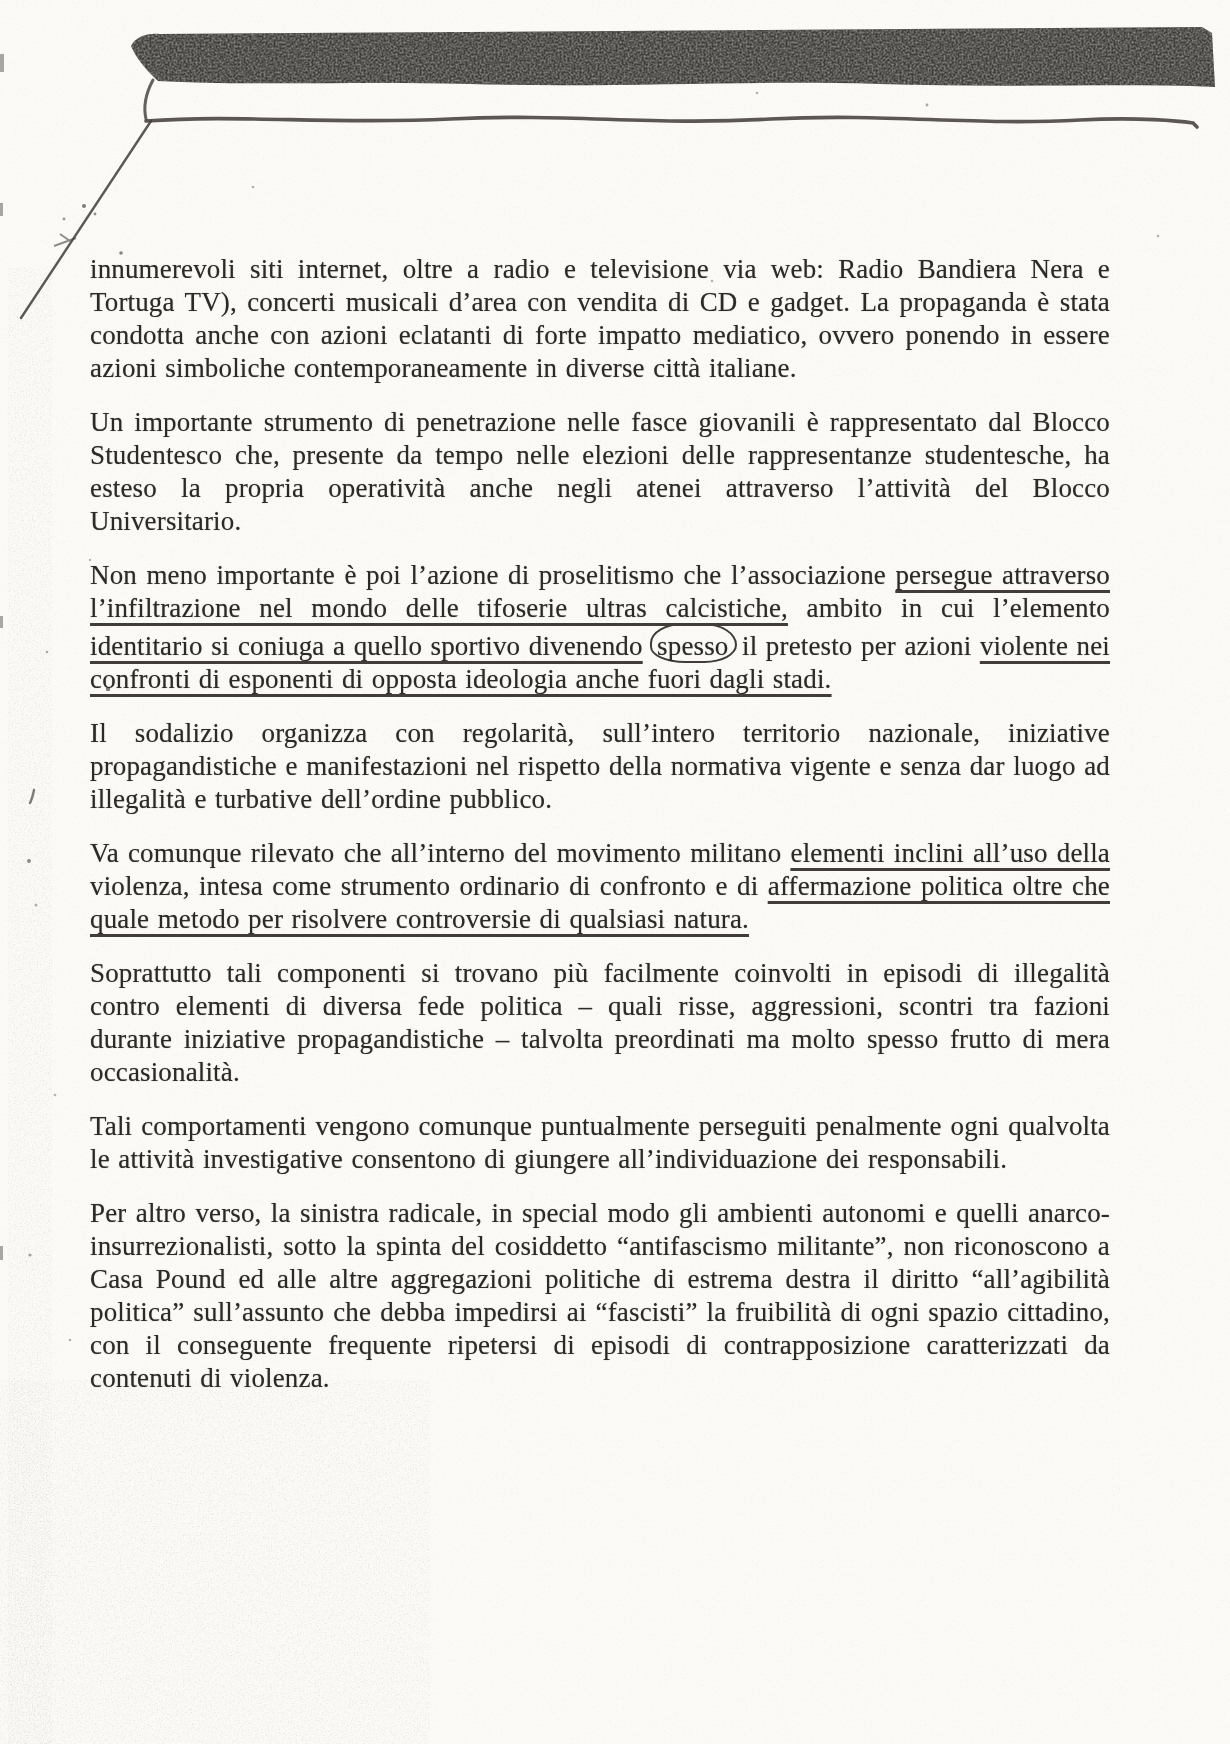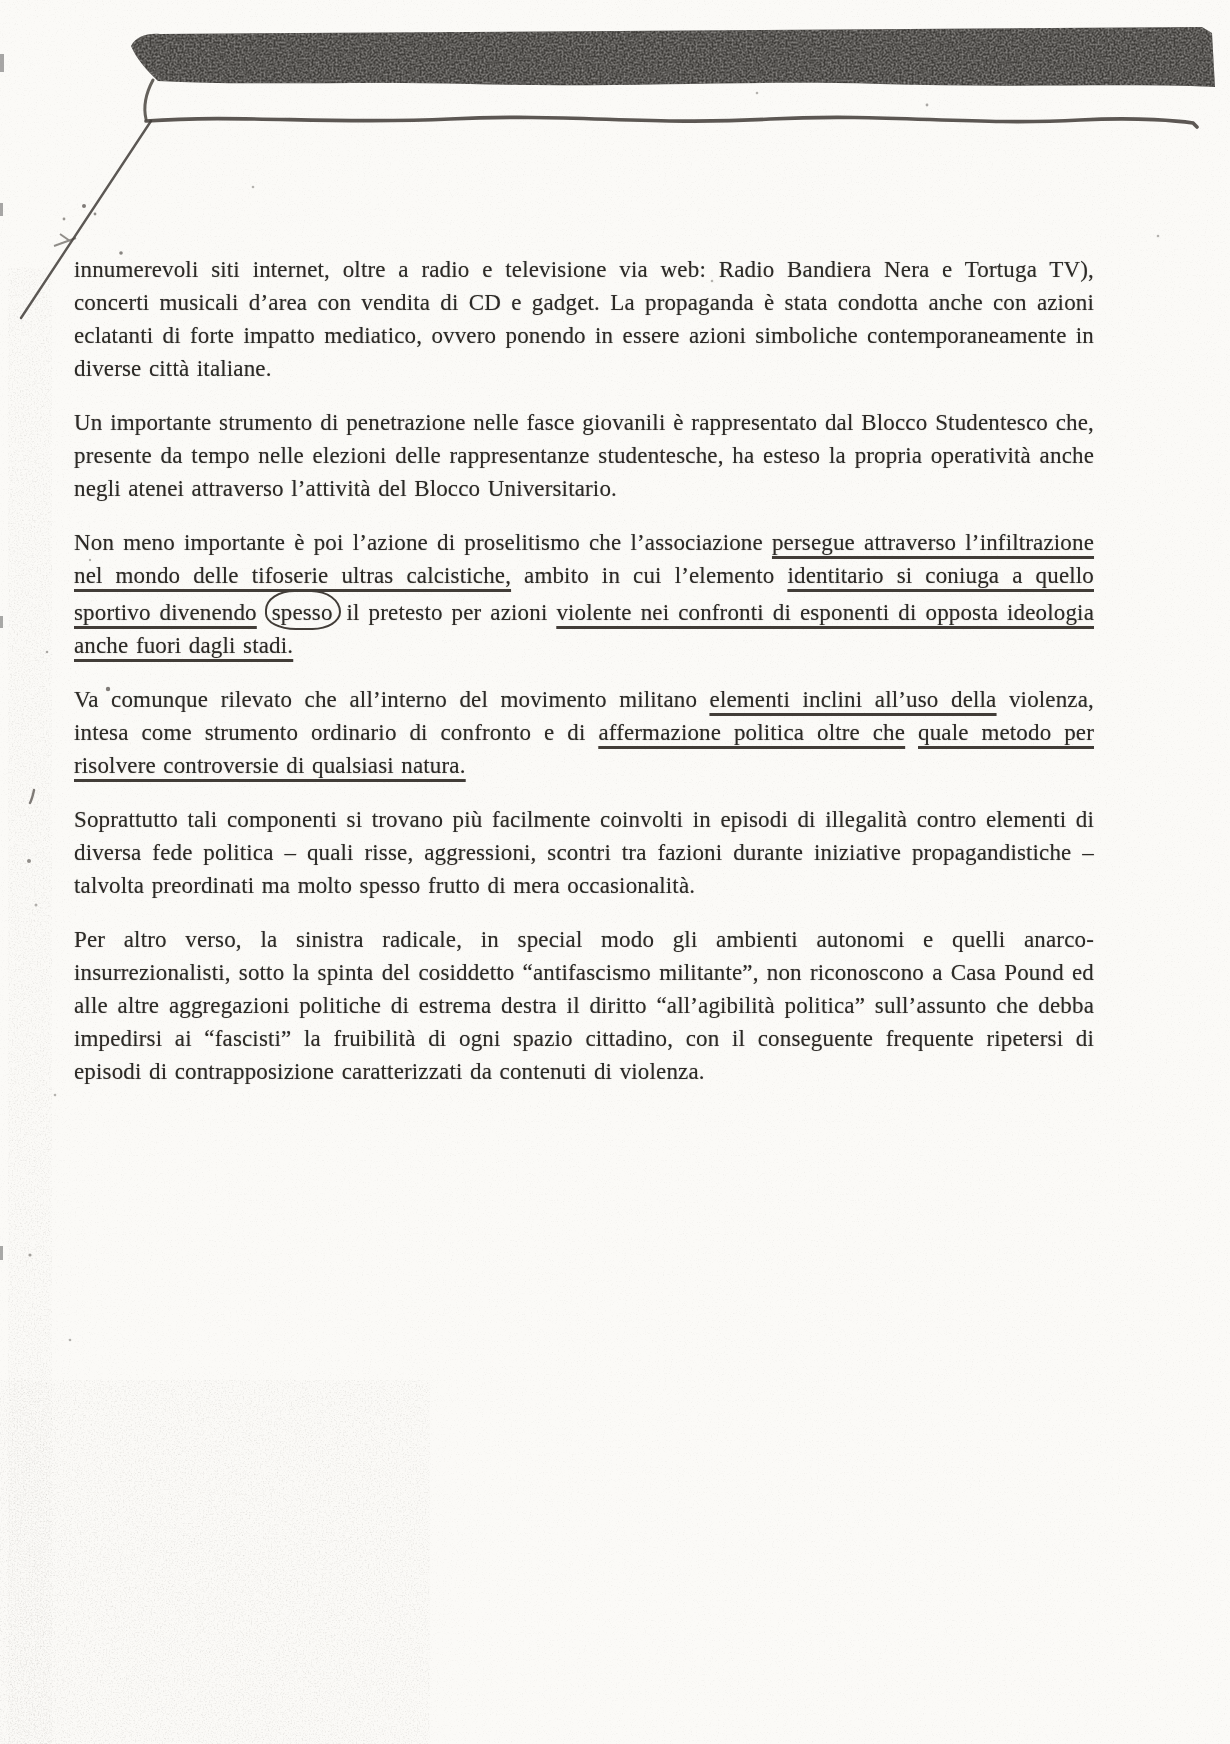--- a/index.html
+++ b/index.html
@@ -18,23 +18,23 @@
   .page{
     position:relative;
     width:1230px;height:1744px;
     background:var(--paper);
   }
   .artifact-layer{
     position:absolute;left:0;top:0;z-index:1;
     pointer-events:none;
   }
   .doc{
-    position:absolute;left:74px;top:253px;width:1020px;z-index:2;
+    position:absolute;left:90px;top:253px;width:1020px;z-index:2;
     color:var(--ink);
-    font-size:23px;line-height:33px;
+    font-size:27px;line-height:33px;
     text-align:justify;
     letter-spacing:.15px;
     word-spacing:1.6px;
     text-shadow:0 0 1px rgba(45,41,37,.45);
   }
   .para{margin:0 0 21px 0;}
   .seg-underline{
     text-decoration:underline;
     text-decoration-color:var(--pen);
     text-decoration-thickness:2.8px;
@@ -125,17 +125,19 @@
       <rect x="0" y="203" width="3" height="13"></rect>
       <rect x="0" y="616" width="3" height="12"></rect>
       <rect x="0" y="1246" width="3" height="14"></rect>
     </g>
   </svg>
 
   <main class="doc">
     <p class="para"><span>innumerevoli siti internet, oltre a radio e televisione via web: Radio Bandiera Nera e Tortuga TV), concerti musicali d’area con vendita di CD e gadget. La propaganda è stata condotta anche con azioni eclatanti di forte impatto mediatico, ovvero ponendo in essere azioni simboliche contemporaneamente in diverse città italiane.</span></p>
     <p class="para"><span>Un importante strumento di penetrazione nelle fasce giovanili è rappresentato dal Blocco Studentesco che, presente da tempo nelle elezioni delle rappresentanze studentesche, ha esteso la propria operatività anche negli atenei attraverso l’attività del Blocco Universitario.</span></p>
     <p class="para"><span>Non meno importante è poi l’azione di proselitismo che l’associazione </span><span class="seg-underline">persegue attraverso l’infiltrazione nel mondo delle tifoserie ultras calcistiche,</span><span> ambito in cui l’elemento </span><span class="seg-underline">identitario si coniuga a quello sportivo divenendo</span><span> </span><span class="seg-circle">spesso</span><span> il pretesto per azioni </span><span class="seg-underline">violente nei confronti di esponenti di opposta ideologia anche fuori dagli stadi.</span></p>
+    <p class="para"><span>Il sodalizio organizza con regolarità, sull’intero territorio nazionale, iniziative propagandistiche e manifestazioni nel rispetto della normativa vigente e senza dar luogo ad illegalità e turbative dell’ordine pubblico.</span></p>
     <p class="para"><span>Va comunque rilevato che all’interno del movimento militano </span><span class="seg-underline">elementi inclini all’uso della</span><span> violenza, intesa come strumento ordinario di confronto e di </span><span class="seg-underline">affermazione politica oltre che</span><span> </span><span class="seg-underline">quale metodo per risolvere controversie di qualsiasi natura.</span></p>
     <p class="para"><span>Soprattutto tali componenti si trovano più facilmente coinvolti in episodi di illegalità contro elementi di diversa fede politica – quali risse, aggressioni, scontri tra fazioni durante iniziative propagandistiche – talvolta preordinati ma molto spesso frutto di mera occasionalità.</span></p>
+    <p class="para"><span>Tali comportamenti vengono comunque puntualmente perseguiti penalmente ogni qualvolta le attività investigative consentono di giungere all’individuazione dei responsabili.</span></p>
     <p class="para"><span>Per altro verso, la sinistra radicale, in special modo gli ambienti autonomi e quelli anarco-insurrezionalisti, sotto la spinta del cosiddetto “antifascismo militante”, non riconoscono a Casa Pound ed alle altre aggregazioni politiche di estrema destra il diritto “all’agibilità politica” sull’assunto che debba impedirsi ai “fascisti” la fruibilità di ogni spazio cittadino, con il conseguente frequente ripetersi di episodi di contrapposizione caratterizzati da contenuti di violenza.</span></p>
   </main>
 </div>
 
 </body></html>

